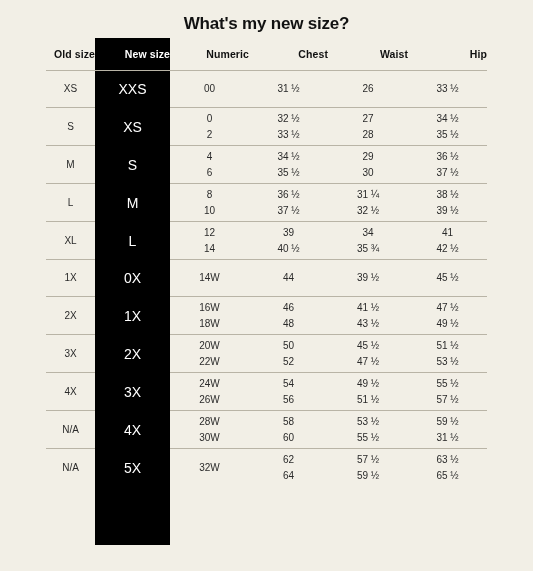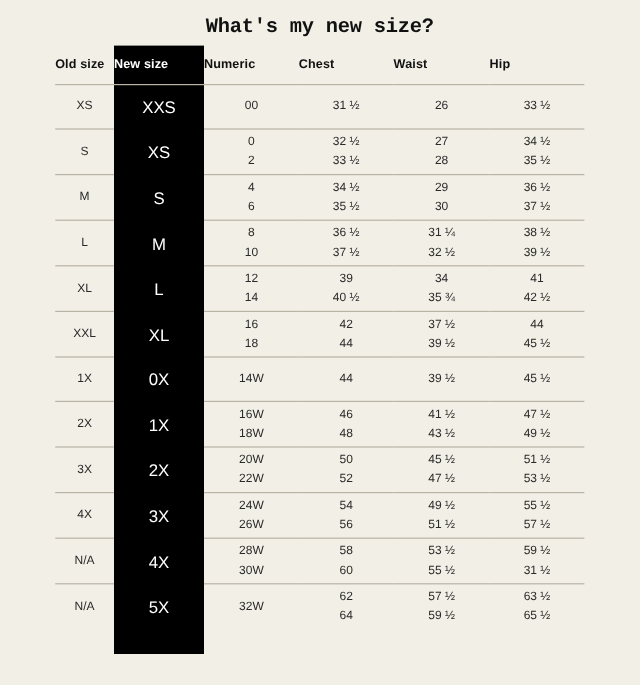--- a/index.html
+++ b/index.html
@@ -19,21 +19,20 @@
   #page-title {
     text-align: center;
     font-size: 17px;
     font-weight: bold;
     letter-spacing: -0.2px;
     color: #111111;
     margin: 0;
     padding-top: 12px;
     height: 24px;
     line-height: 24px;
-    font-family: Liberation Mono, monospace;
   }
 
   
   #chart-wrap {
     position: absolute;
     left: 0;
     top: 38px;
     width: 533px;
     height: 520px;
   }
@@ -61,21 +60,21 @@
   table#size-table col.c-old   { width: 49px; }
   table#size-table col.c-new   { width: 75px; }
   table#size-table col.c-num   { width: 79px; }
   table#size-table col.c-chest { width: 79px; }
   table#size-table col.c-waist { width: 80px; }
   table#size-table col.c-hip   { width: 79px; }
 
   table#size-table th {
     font-size: 10.5px;
     font-weight: bold;
-    text-align: left;
+    text-align: right;
     padding: 0;
     height: 32px;
     vertical-align: middle;
     color: #111111;
     letter-spacing: 0.1px;
   }
   table#size-table th.newcol { color: #ffffff; }
 
   table#size-table td {
     font-size: 10px;
@@ -240,44 +239,20 @@
           </td>
           <td>
             <span class="v">34</span>
             <span class="v">35 ¾</span>
           </td>
           <td>
             <span class="v">41</span>
             <span class="v">42 ½</span>
           </td>
         </tr>
-        <tr class="row-double">
-          <td class="oldcol">
-            <span class="v">XXL</span>
-          </td>
-          <td class="newcol">
-            <span class="v">XL</span>
-          </td>
-          <td>
-            <span class="v">16</span>
-            <span class="v">18</span>
-          </td>
-          <td>
-            <span class="v">42</span>
-            <span class="v">44</span>
-          </td>
-          <td>
-            <span class="v">37 ½</span>
-            <span class="v">39 ½</span>
-          </td>
-          <td>
-            <span class="v">44</span>
-            <span class="v">45 ½</span>
-          </td>
-        </tr>
         <tr class="row-single">
           <td class="oldcol">
             <span class="v">1X</span>
           </td>
           <td class="newcol">
             <span class="v">0X</span>
           </td>
           <td>
             <span class="v">14W</span>
           </td>

